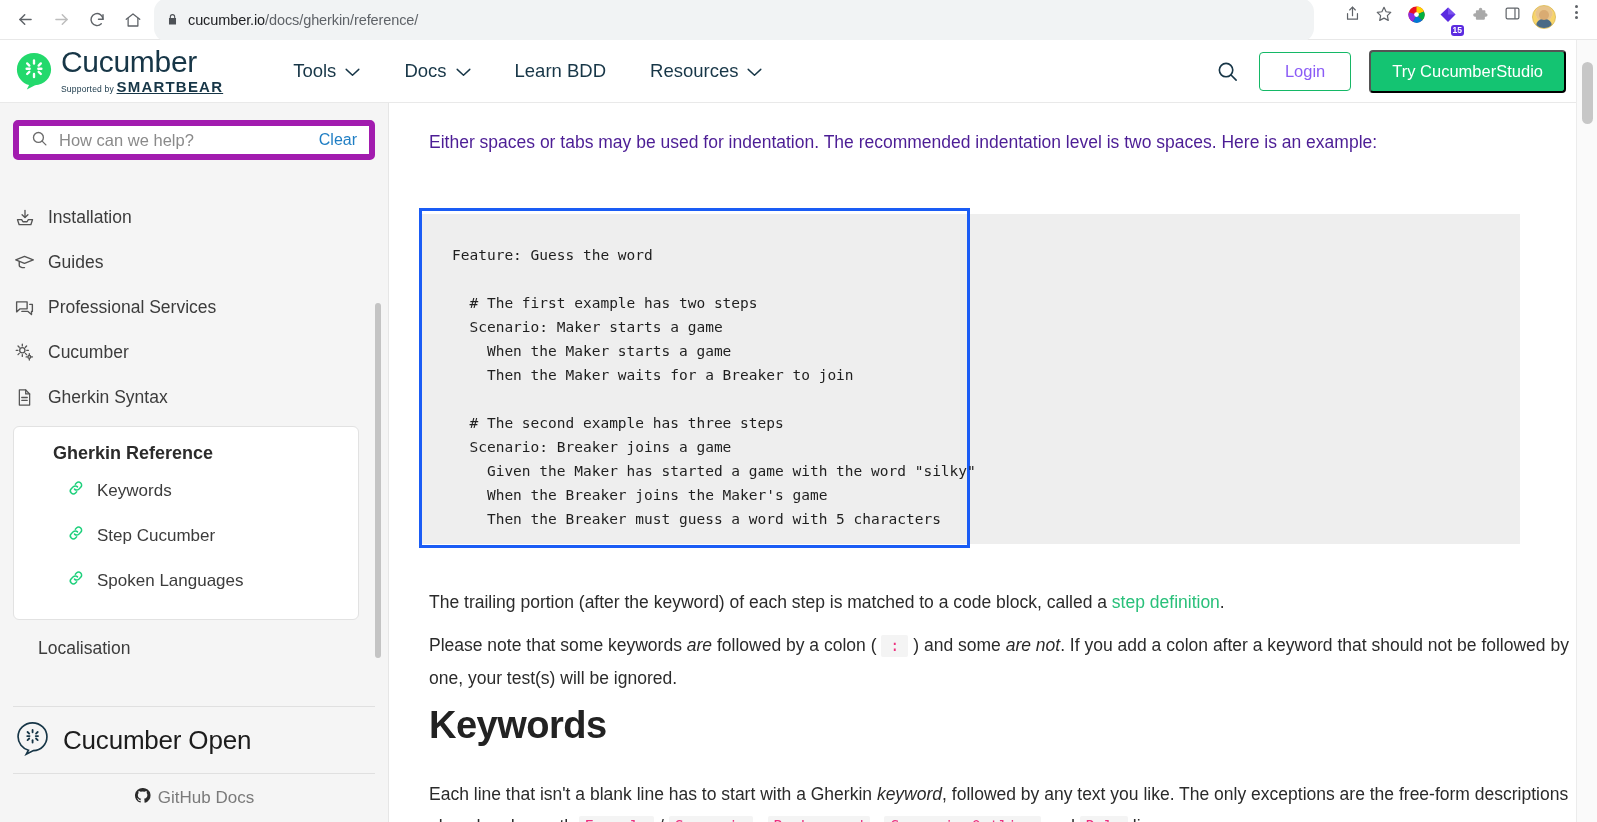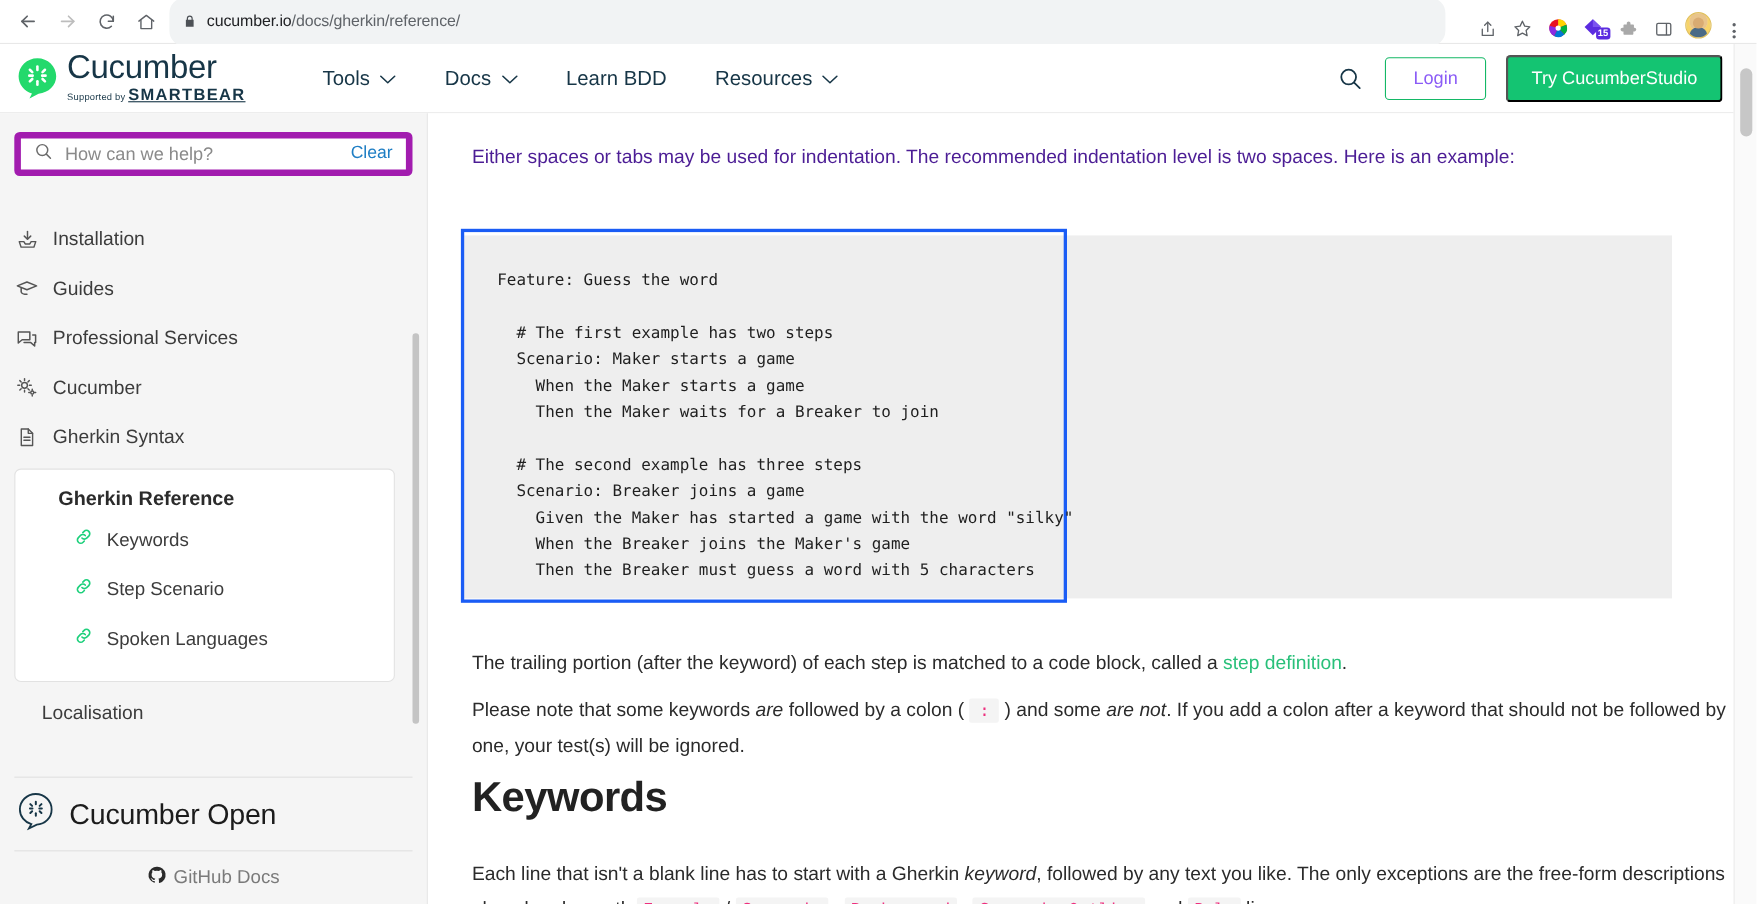--- a/index.html
+++ b/index.html
@@ -44,21 +44,21 @@
   }
   .url-text .domain { color: #202124; }
   .chrome-right {
     display: flex; align-items: center;
     gap: 2px;
     padding-right: 6px;
     position: absolute; right: 0; top: 0; height: 40px;
   }
   .chrome-icon {
     width: 30px; height: 30px;
-    display: flex; align-items: flex-end; justify-content: center;
+    display: flex; align-items: flex-start; justify-content: center;
     position: relative;
   }
   .ext-badge {
     position: absolute;
     right: -1px; bottom: -1px;
     background: #5b2be0;
     color: #fff;
     font-size: 8.5px;
     font-weight: bold;
     border-radius: 3px;
@@ -544,21 +544,21 @@
               </span>
               <span>Keywords</span>
             </div>
             <div class="sub-row">
               <span>
                 <svg width="18" height="18" viewBox="0 0 24 24" fill="none" stroke="#1ed07c" stroke-width="2" stroke-linecap="round">
                     <path d="M10 13.5a4 4 0 0 0 5.7.2l2.6-2.6a4 4 0 0 0-5.7-5.7l-1.5 1.5"></path>
                     <path d="M14 10.5a4 4 0 0 0-5.7-.2l-2.6 2.6a4 4 0 0 0 5.7 5.7l1.5-1.5"></path>
                   </svg>
               </span>
-              <span>Step Scenario</span>
+              <span>Step Cucumber</span>
             </div>
             <div class="sub-row">
               <span>
                 <svg width="18" height="18" viewBox="0 0 24 24" fill="none" stroke="#1ed07c" stroke-width="2" stroke-linecap="round">
                     <path d="M10 13.5a4 4 0 0 0 5.7.2l2.6-2.6a4 4 0 0 0-5.7-5.7l-1.5 1.5"></path>
                     <path d="M14 10.5a4 4 0 0 0-5.7-.2l-2.6 2.6a4 4 0 0 0 5.7 5.7l1.5-1.5"></path>
                   </svg>
               </span>
               <span>Spoken Languages</span>
             </div>

